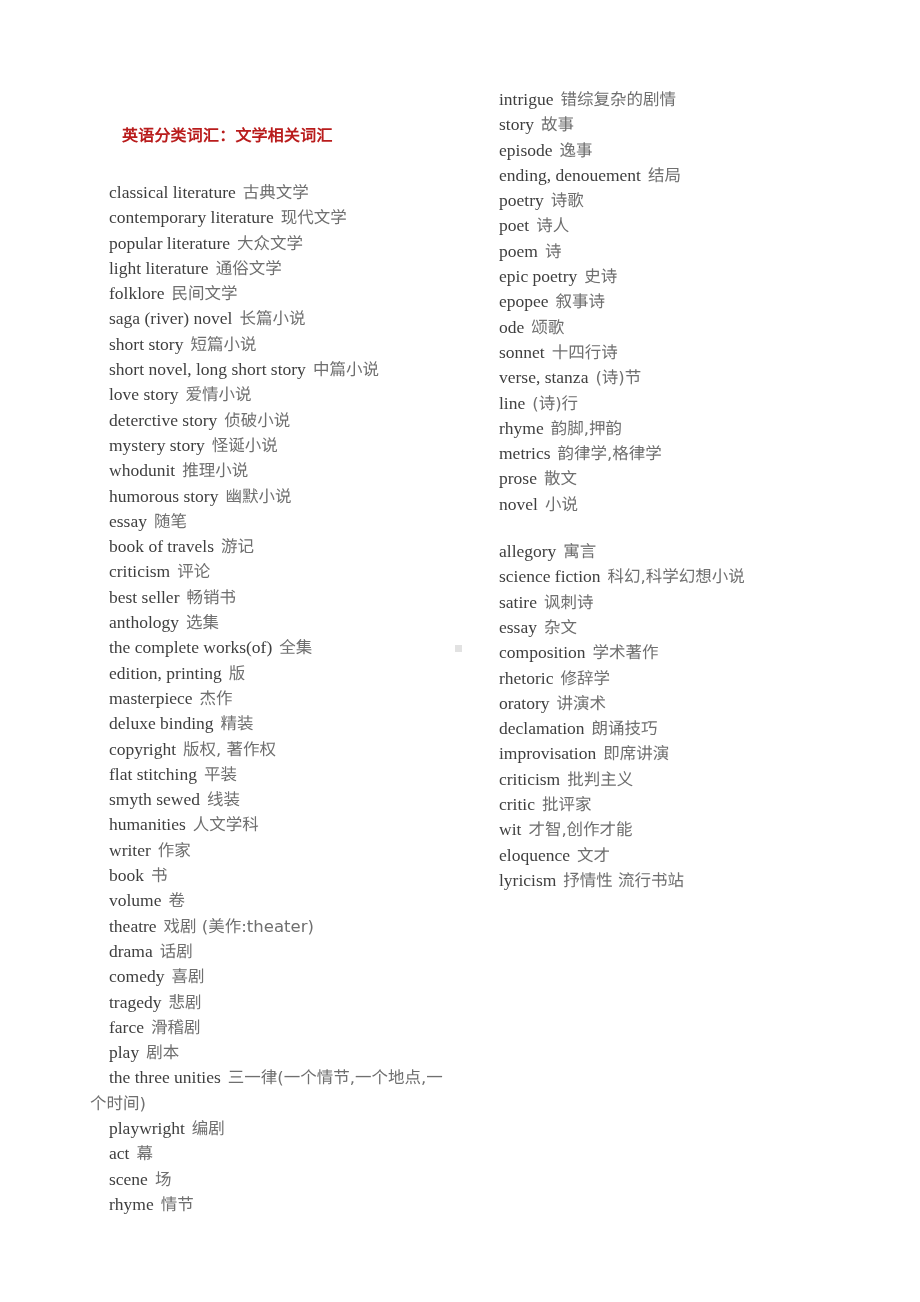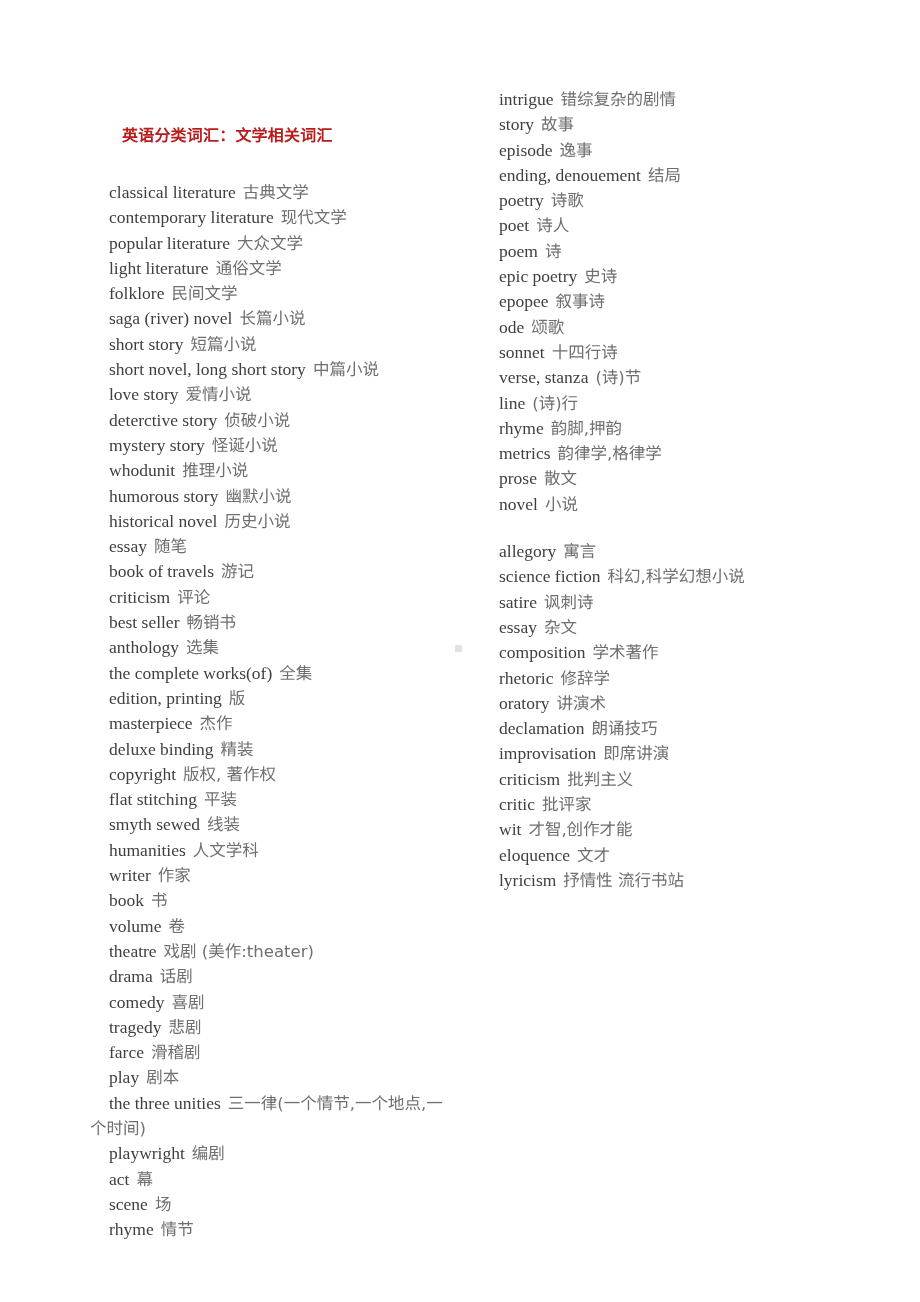--- a/index.html
+++ b/index.html
@@ -108,21 +108,20 @@
       <p class="para"><span class="en">light literature</span><span class="gap"></span><span class="zh">通俗文学</span></p>
       <p class="para"><span class="en">folklore</span><span class="gap"></span><span class="zh">民间文学</span></p>
       <p class="para"><span class="en">saga (river) novel</span><span class="gap"></span><span class="zh">长篇小说</span></p>
       <p class="para"><span class="en">short story</span><span class="gap"></span><span class="zh">短篇小说</span></p>
       <p class="para"><span class="en">short novel, long short story</span><span class="gap"></span><span class="zh">中篇小说</span></p>
       <p class="para"><span class="en">love story</span><span class="gap"></span><span class="zh">爱情小说</span></p>
       <p class="para"><span class="en">deterctive story</span><span class="gap"></span><span class="zh">侦破小说</span></p>
       <p class="para"><span class="en">mystery story</span><span class="gap"></span><span class="zh">怪诞小说</span></p>
       <p class="para"><span class="en">whodunit</span><span class="gap"></span><span class="zh">推理小说</span></p>
       <p class="para"><span class="en">humorous story</span><span class="gap"></span><span class="zh">幽默小说</span></p>
-      <p class="para"><span class="en">historical novel</span><span class="gap"></span><span class="zh">历史小说</span></p>
       <p class="para"><span class="en">essay</span><span class="gap"></span><span class="zh">随笔</span></p>
       <p class="para"><span class="en">book of travels</span><span class="gap"></span><span class="zh">游记</span></p>
       <p class="para"><span class="en">criticism</span><span class="gap"></span><span class="zh">评论</span></p>
       <p class="para"><span class="en">best seller</span><span class="gap"></span><span class="zh">畅销书</span></p>
       <p class="para"><span class="en">anthology</span><span class="gap"></span><span class="zh">选集</span></p>
       <p class="para"><span class="en">the complete works(of)</span><span class="gap"></span><span class="zh">全集</span></p>
       <p class="para"><span class="en">edition, printing</span><span class="gap"></span><span class="zh">版</span></p>
       <p class="para"><span class="en">masterpiece</span><span class="gap"></span><span class="zh">杰作</span></p>
       <p class="para"><span class="en">deluxe binding</span><span class="gap"></span><span class="zh">精装</span></p>
       <p class="para"><span class="en">copyright</span><span class="gap"></span><span class="zh">版权, 著作权</span></p>

